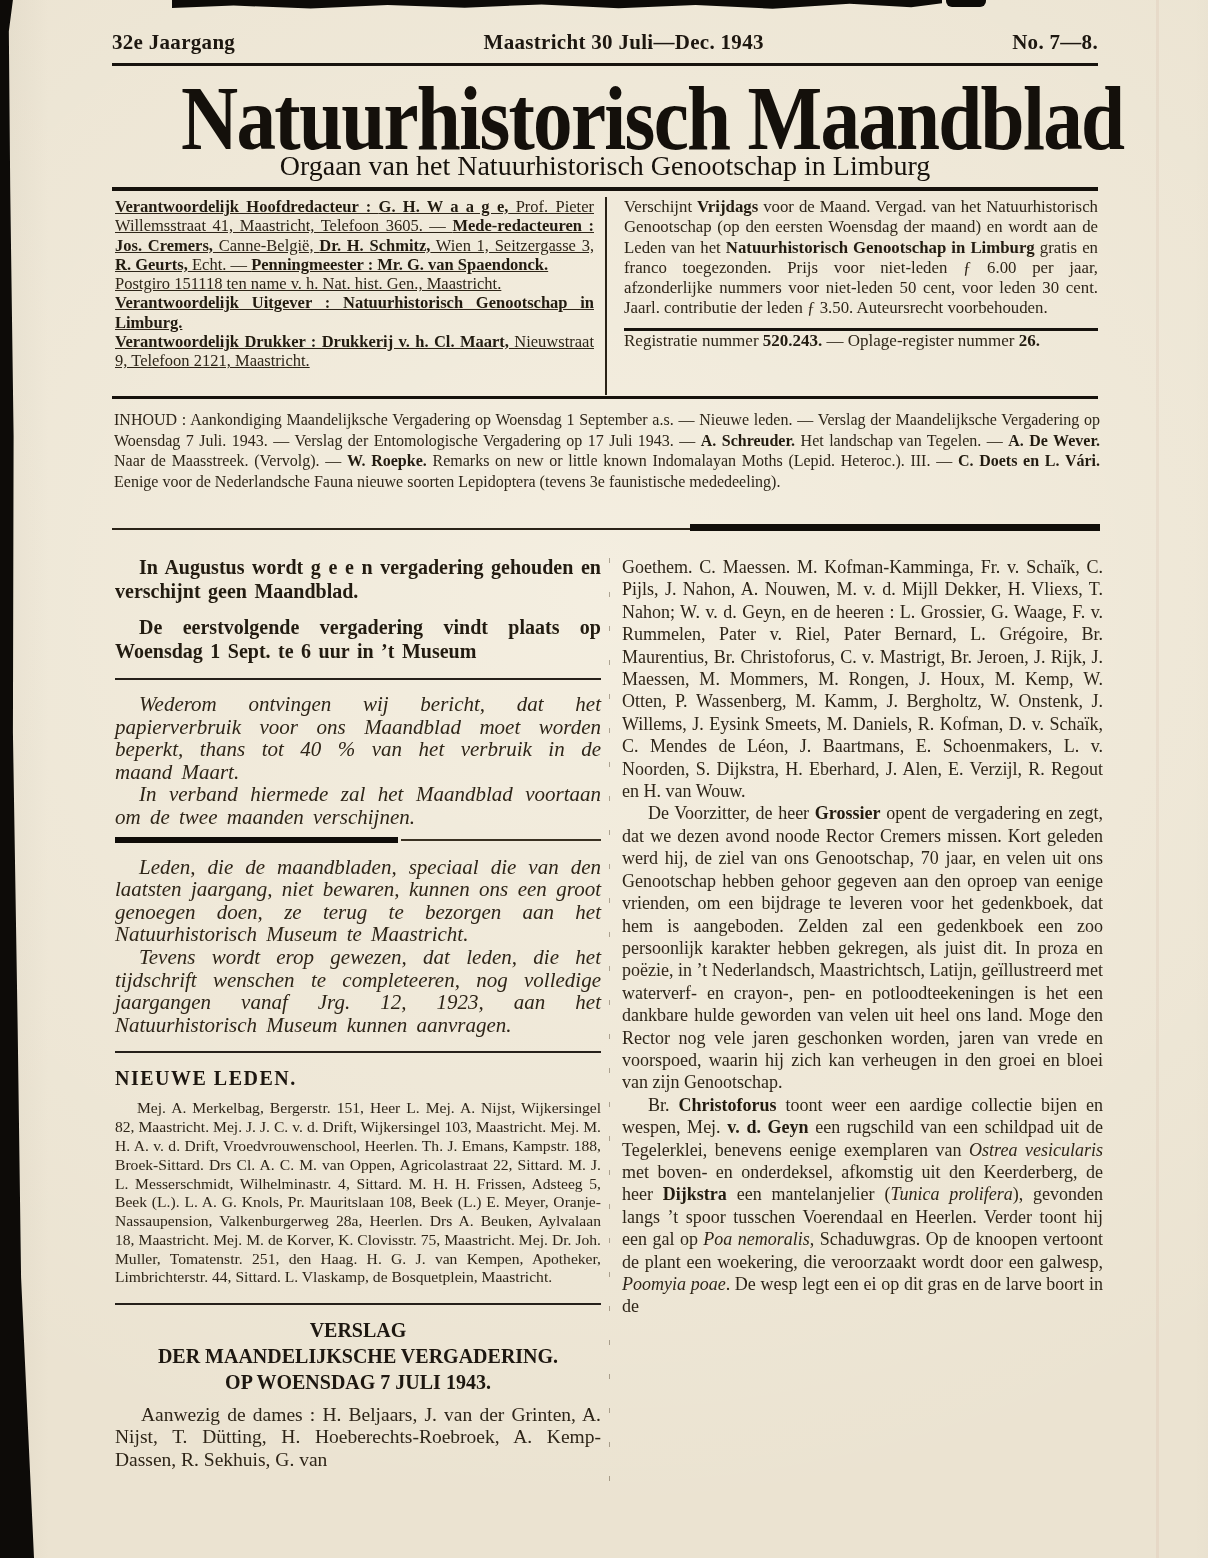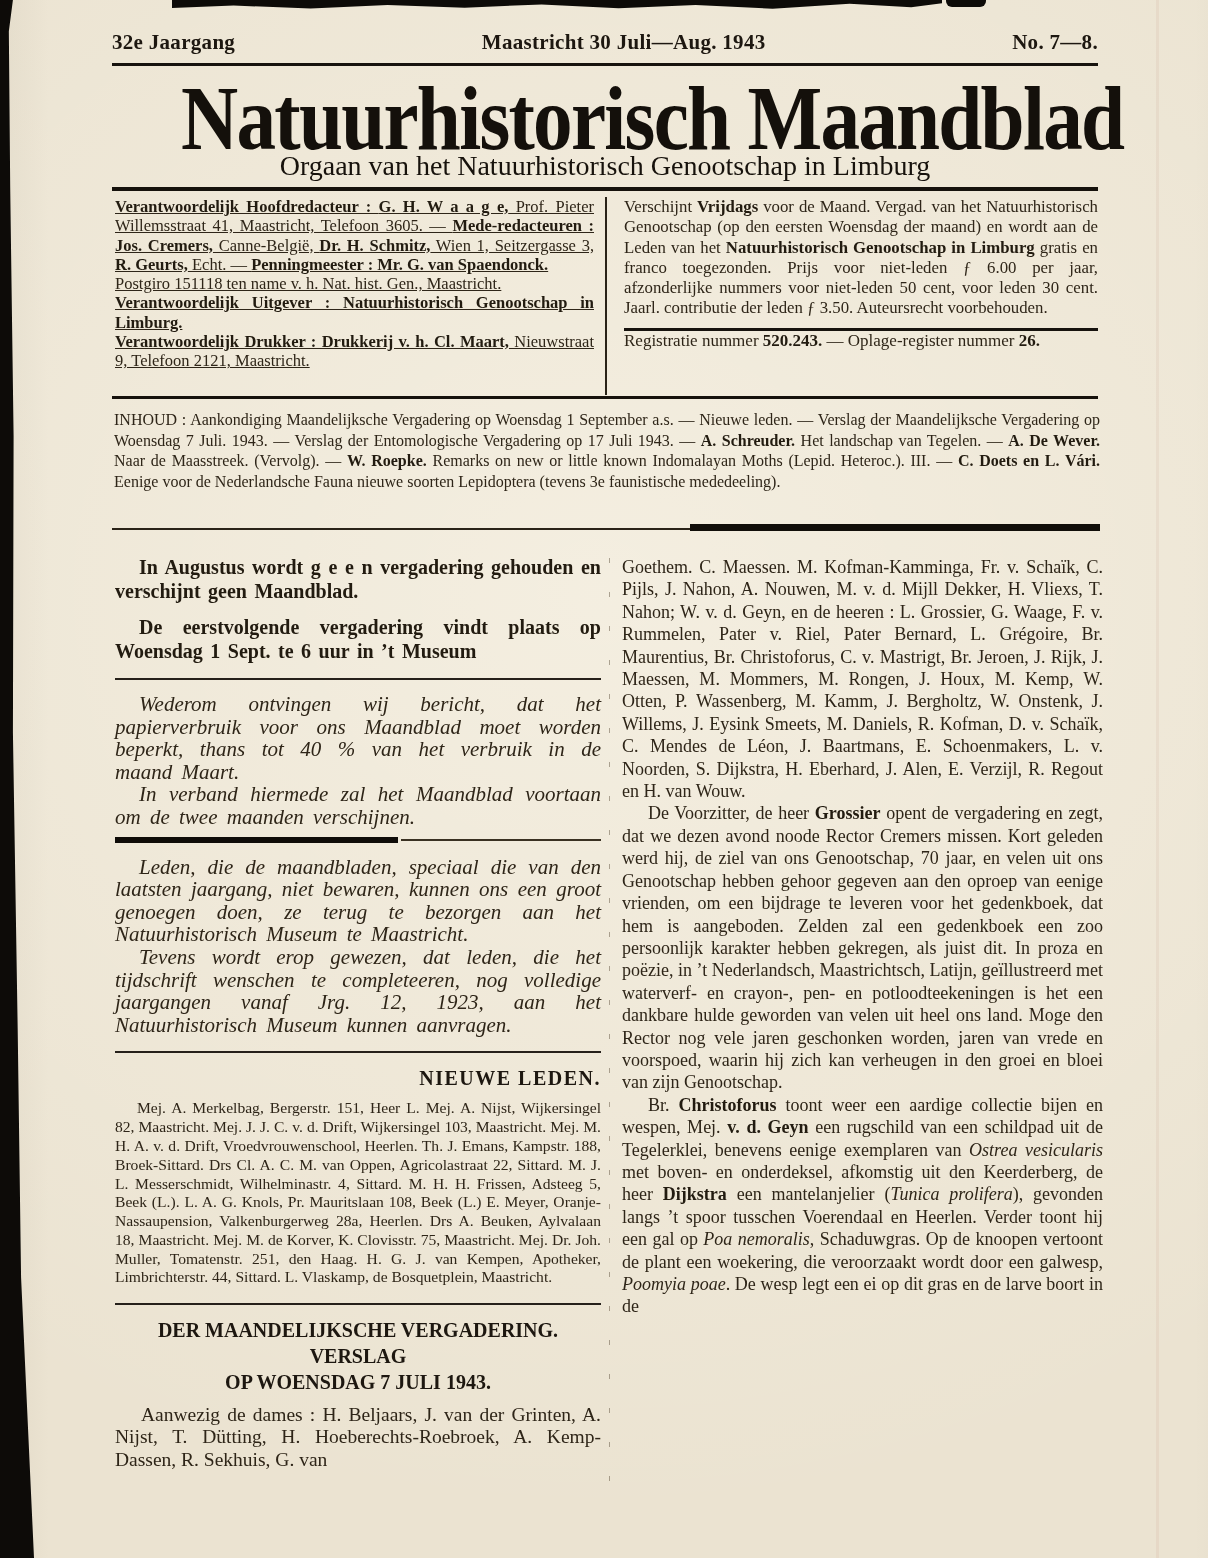--- a/index.html
+++ b/index.html
@@ -62,38 +62,38 @@
     background:repeating-linear-gradient(180deg, rgba(82,68,48,.45) 0 5px, rgba(82,68,48,0) 5px 34px);}
 
   .announce{font-size:20px;font-weight:700;line-height:23.5px;text-align:justify;word-spacing:2.5px;text-indent:24px;margin:0;color:#221b10;}
   .a2{margin-top:13px;}
   .hr-thin{height:2px;background:#26201a;margin-top:15px;}
   .notice{font-style:italic;font-size:21px;line-height:22.6px;text-align:justify;word-spacing:4px;margin-top:13px;}
   .notice p{margin:0;text-indent:24px;}
   .rule-mix{display:flex;align-items:center;margin-top:8px;}
   .rule-mix .thick{width:283px;height:6px;background:#0f0c08;}
   .rule-mix .thin{flex:1;height:2px;background:#3a3122;margin-left:3px;}
-  .nl-head{text-align:right;font-weight:700;font-size:20px;letter-spacing:1.5px;margin-top:14px;color:#1d1710;}
+  .nl-head{text-align:left;font-weight:700;font-size:20px;letter-spacing:1.5px;margin-top:14px;color:#1d1710;}
   .nl-text{font-size:15.6px;line-height:18.8px;text-align:justify;text-indent:22px;margin-top:9px;}
   .vs-head{text-align:center;font-weight:700;font-size:20px;line-height:26px;margin-top:12px;color:#1d1710;}
   .attendees{font-size:19.5px;line-height:22.4px;text-align:justify;text-indent:26px;margin-top:9px;}
 </style>
 </head>
 <body>
 
 <div class="page">
 
   <div class="edge-left"></div>
   <div class="edge-top"></div>
   <div class="edge-blob"></div>
   <div class="crease"></div>
 
   <div class="head-row">
     <span>32e Jaargang</span>
-    <span>Maastricht 30 Juli—Aug. 1943</span>
+    <span>Maastricht 30 Juli—Dec. 1943</span>
     <span>No. 7—8.</span>
   </div>
   <div class="r-head"></div>
 
   <h1 class="mag-title">Natuurhistorisch Maandblad</h1>
   <h2 class="mag-sub">Orgaan van het Natuurhistorisch Genootschap in Limburg</h2>
   <div class="r-sub"></div>
 
   <div class="colo-left">
     <p><span class="b">Verantwoordelijk Hoofdredacteur : </span><span class="b">G. H. W a a g e,</span><span> Prof. Pieter Willemsstraat 41, Maastricht, Telefoon 3605. — </span><span class="b">Mede-redacteuren : Jos. Cremers,</span><span> Canne-België, </span><span class="b">Dr. H. Schmitz,</span><span> Wien 1, Seitzergasse 3, </span><span class="b">R. Geurts,</span><span> Echt. — </span><span class="b">Penningmeester : Mr. G. van Spaendonck.</span></p>
@@ -129,22 +129,22 @@
     </div>
     <div class="notice">
       <p>Leden, die de maandbladen, speciaal die van den laatsten jaargang, niet bewaren, kunnen ons een groot genoegen doen, ze terug te bezorgen aan het Natuurhistorisch Museum te Maastricht.</p>
       <p>Tevens wordt erop gewezen, dat leden, die het tijdschrift wenschen te completeeren, nog volledige jaargangen vanaf Jrg. 12, 1923, aan het Natuurhistorisch Museum kunnen aanvragen.</p>
     </div>
     <div class="hr-thin"></div>
     <div class="nl-head">NIEUWE LEDEN.</div>
     <p class="nl-text">Mej. A. Merkelbag, Bergerstr. 151, Heer L. Mej. A. Nijst, Wijkersingel 82, Maastricht. Mej. J. J. C. v. d. Drift, Wijkersingel 103, Maastricht. Mej. M. H. A. v. d. Drift, Vroedvrouwenschool, Heerlen. Th. J. Emans, Kampstr. 188, Broek-Sittard. Drs Cl. A. C. M. van Oppen, Agricolastraat 22, Sittard. M. J. L. Messerschmidt, Wilhelminastr. 4, Sittard. M. H. H. Frissen, Adsteeg 5, Beek (L.). L. A. G. Knols, Pr. Mauritslaan 108, Beek (L.) E. Meyer, Oranje-Nassaupension, Valkenburgerweg 28a, Heerlen. Drs A. Beuken, Aylvalaan 18, Maastricht. Mej. M. de Korver, K. Clovisstr. 75, Maastricht. Mej. Dr. Joh. Muller, Tomatenstr. 251, den Haag. H. G. J. van Kempen, Apotheker, Limbrichterstr. 44, Sittard. L. Vlaskamp, de Bosquetplein, Maastricht.</p>
     <div class="hr-thin"></div>
     <div class="vs-head">
+      <div>VERSLAG</div>
       <div>DER MAANDELIJKSCHE VERGADERING.</div>
-      <div>VERSLAG</div>
       <div>OP WOENSDAG 7 JULI 1943.</div>
     </div>
     <p class="attendees">Aanwezig de dames : H. Beljaars, J. van der Grinten, A. Nijst, T. Dütting, H. Hoeberechts-Roebroek, A. Kemp-Dassen, R. Sekhuis, G. van</p>
   </div>
 
   <div class="col-right">
     <p class="cont">Goethem. C. Maessen. M. Kofman-Kamminga, Fr. v. Schaïk, C. Pijls, J. Nahon, A. Nouwen, M. v. d. Mijll Dekker, H. Vliexs, T. Nahon; W. v. d. Geyn, en de heeren : L. Grossier, G. Waage, F. v. Rummelen, Pater v. Riel, Pater Bernard, L. Grégoire, Br. Maurentius, Br. Christoforus, C. v. Mastrigt, Br. Jeroen, J. Rijk, J. Maessen, M. Mommers, M. Rongen, J. Houx, M. Kemp, W. Otten, P. Wassenberg, M. Kamm, J. Bergholtz, W. Onstenk, J. Willems, J. Eysink Smeets, M. Daniels, R. Kofman, D. v. Schaïk, C. Mendes de Léon, J. Baartmans, E. Schoenmakers, L. v. Noorden, S. Dijkstra, H. Eberhard, J. Alen, E. Verzijl, R. Regout en H. van Wouw.</p>
     <p><span>De Voorzitter, de heer </span><span class="b">Grossier</span><span> opent de vergadering en zegt, dat we dezen avond noode Rector Cremers missen. Kort geleden werd hij, de ziel van ons Genootschap, 70 jaar, en velen uit ons Genootschap hebben gehoor gegeven aan den oproep van eenige vrienden, om een bijdrage te leveren voor het gedenkboek, dat hem is aangeboden. Zelden zal een gedenkboek een zoo persoonlijk karakter hebben gekregen, als juist dit. In proza en poëzie, in ’t Nederlandsch, Maastrichtsch, Latijn, geïllustreerd met waterverf- en crayon-, pen- en potloodteekeningen is het een dankbare hulde geworden van velen uit heel ons land. Moge den Rector nog vele jaren geschonken worden, jaren van vrede en voorspoed, waarin hij zich kan verheugen in den groei en bloei van zijn Genootschap.</span></p>
     <p><span>Br. </span><span class="b">Christoforus</span><span> toont weer een aardige collectie bijen en wespen, Mej. </span><span class="b">v. d. Geyn</span><span> een rugschild van een schildpad uit de Tegelerklei, benevens eenige exemplaren van </span><span class="i">Ostrea vesicularis</span><span> met boven- en onderdeksel, afkomstig uit den Keerderberg, de heer </span><span class="b">Dijkstra</span><span> een mantelanjelier (</span><span class="i">Tunica prolifera</span><span>), gevonden langs ’t spoor tusschen Voerendaal en Heerlen. Verder toont hij een gal op </span><span class="i">Poa nemoralis</span><span>, Schaduwgras. Op de knoopen vertoont de plant een woekering, die veroorzaakt wordt door een galwesp, </span><span class="i">Poomyia poae</span><span>. De wesp legt een ei op dit gras en de larve boort in de</span></p>
   </div>

